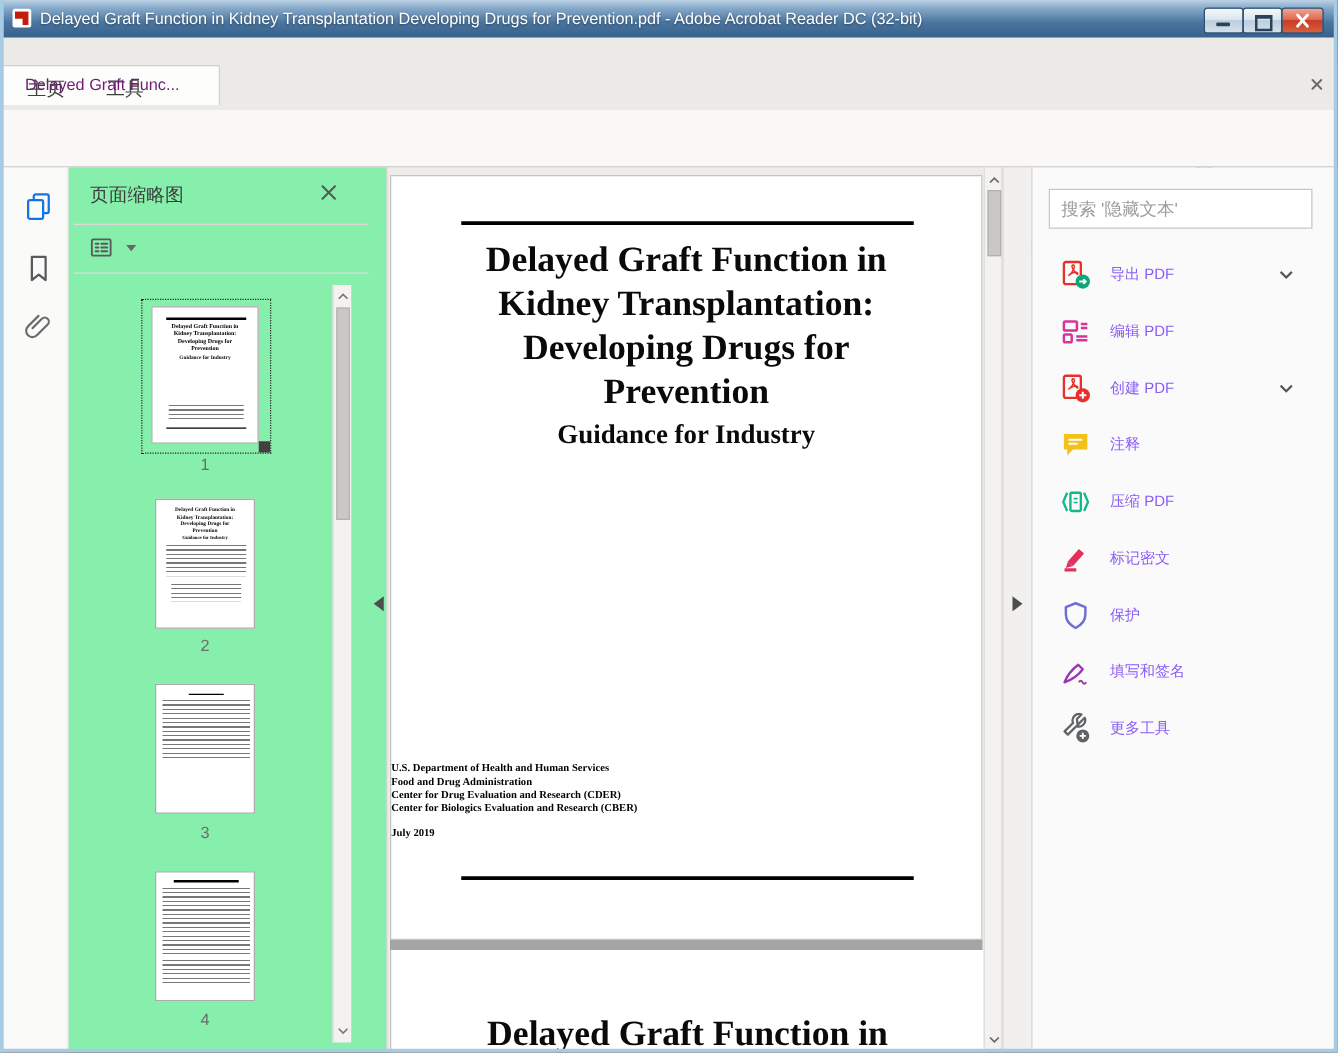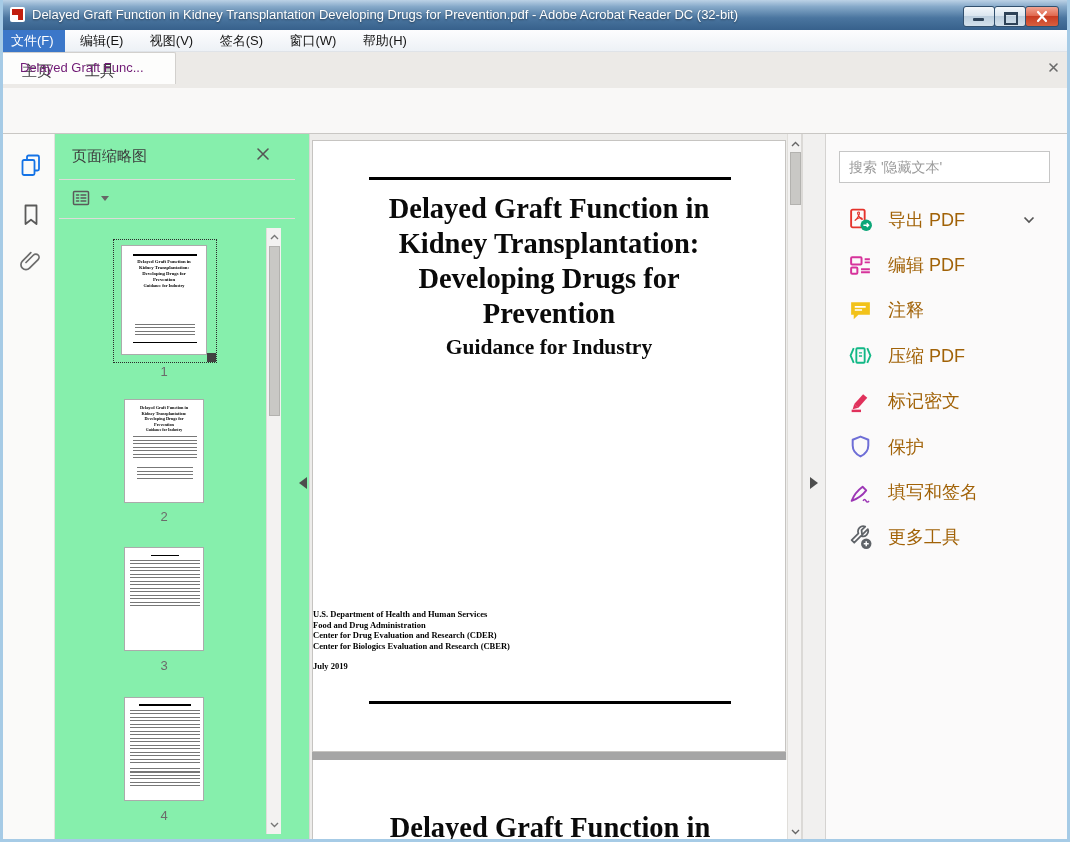--- a/index.html
+++ b/index.html
@@ -89,21 +89,21 @@
 
   .right-gutter{left:802px;top:134px;width:23px;height:708px;background:#f1f0ef;border-left:1px solid #dbd9d6;box-sizing:border-box;}
 
   
   .right-panel{left:825px;top:134px;width:268px;height:708px;background:#fbfafa;border-left:1px solid #d5d3d1;box-sizing:border-box;}
   .search-box{position:absolute;left:13px;top:17px;width:211px;height:32px;border:1px solid #c6c6c6;
     background:#fff;box-sizing:border-box;font-size:14px;color:#333;padding:0 9px;font-family:"Liberation Sans",sans-serif;}
   .search-box::placeholder{color:#9b9b9b;}
   .tool-list{position:absolute;left:0;top:63px;width:242px;}
   .tool-row{position:relative;height:45.4px;display:flex;align-items:center;padding-left:22px;box-sizing:border-box;}
-  .tool-row .lab{margin-left:15px;font-size:18px;color:#a16207;}
+  .tool-row .lab{margin-left:15px;font-size:12px;color:#8b5cf6;}
   .tool-row .chv{position:absolute;right:32px;top:16px;}
 
   .frame{left:0;top:0;width:1070px;height:842px;border:3px solid #a6cbe6;border-top:none;box-sizing:border-box;pointer-events:none;z-index:60;}
 </style>
 </head>
 <body>
 
 <div id="app">
 
   <div class="abs titlebar">
@@ -117,28 +117,20 @@
     <div class="abs winbtn" style="left:994px;width:30px;">
         <span class="glyph-max"></span>
       </div>
     <div class="abs winbtn close" style="left:1025px;width:32px;">
       <svg width="32" height="19" viewBox="0 0 32 19">
           <path d="M12 5l8 9M20 5l-8 9" stroke="#fff" stroke-width="2.2" stroke-linecap="round"></path>
         </svg>
     </div>
   </div>
 
-  <div class="abs menubar">
-    <span class="menu-item sel">文件(F)</span>
-    <span class="menu-item">编辑(E)</span>
-    <span class="menu-item">视图(V)</span>
-    <span class="menu-item">签名(S)</span>
-    <span class="menu-item">窗口(W)</span>
-    <span class="menu-item">帮助(H)</span>
-  </div>
 
   <div class="abs tabbar">
     <span class="abs tab-label" style="left:22px;">主页</span>
     <span class="abs tab-label" style="left:85px;">工具</span>
     <div class="doc-tab">
       <span>Delayed Graft Func...</span>
       <svg class="tab-close" viewBox="0 0 13 13">
           <path d="M3 3l7 7M10 3l-7 7" stroke="#6a6a6a" stroke-width="1.6" stroke-linecap="round"></path>
         </svg>
     </div>
@@ -405,20 +397,32 @@
         <svg width="25" height="25" viewBox="0 0 24 24">
             <g stroke="#d6339b" stroke-width="1.9" fill="none">
               <rect x="3" y="4" width="10" height="7" rx="1"></rect>
               <rect x="3" y="14" width="6" height="6" rx="1"></rect>
               <path d="M16 6h5M16 9h5M12.5 15.5H21M12.5 18.5H21"></path>
             </g>
           </svg>
         <span class="lab">编辑 PDF</span>
       </div>
 
+      <div class="tool-row">
+        <svg width="25" height="25" viewBox="0 0 24 24">
+            <rect x="3" y="2.5" width="13" height="17" rx="1.5" fill="none" stroke="#e4322b" stroke-width="1.8"></rect>
+            <path d="M6.5 13c2-1 5-6 4.5-7.5-.4-1.2-2-.8-1.8.5.2 1.6 3 5.5 4.3 6 .2.1.5-1-.5-1.5-1.2-.6-5 .5-6.5 2.5z" fill="none" stroke="#e4322b" stroke-width="1.1"></path>
+            <circle cx="17.5" cy="17.5" r="5.5" fill="#e4322b"></circle>
+            <path d="M17.5 14.8v5.4M14.8 17.5h5.4" stroke="#fff" stroke-width="1.5"></path>
+          </svg>
+        <span class="lab">创建 PDF</span>
+        <svg class="chv" width="14" height="14" viewBox="0 0 14 14">
+            <path d="M2.5 4.5L7 9l4.5-4.5" stroke="#555" stroke-width="1.7" fill="none"></path>
+          </svg>
+      </div>
 
       <div class="tool-row">
         <svg width="25" height="25" viewBox="0 0 24 24">
             <path d="M3 4h18v12H10l-4.5 4.5V16H3z" fill="#f2c21a"></path>
             <path d="M6.5 8.5H17M6.5 11.5h7" stroke="#fff" stroke-width="1.6"></path>
           </svg>
         <span class="lab">注释</span>
       </div>
 
 

